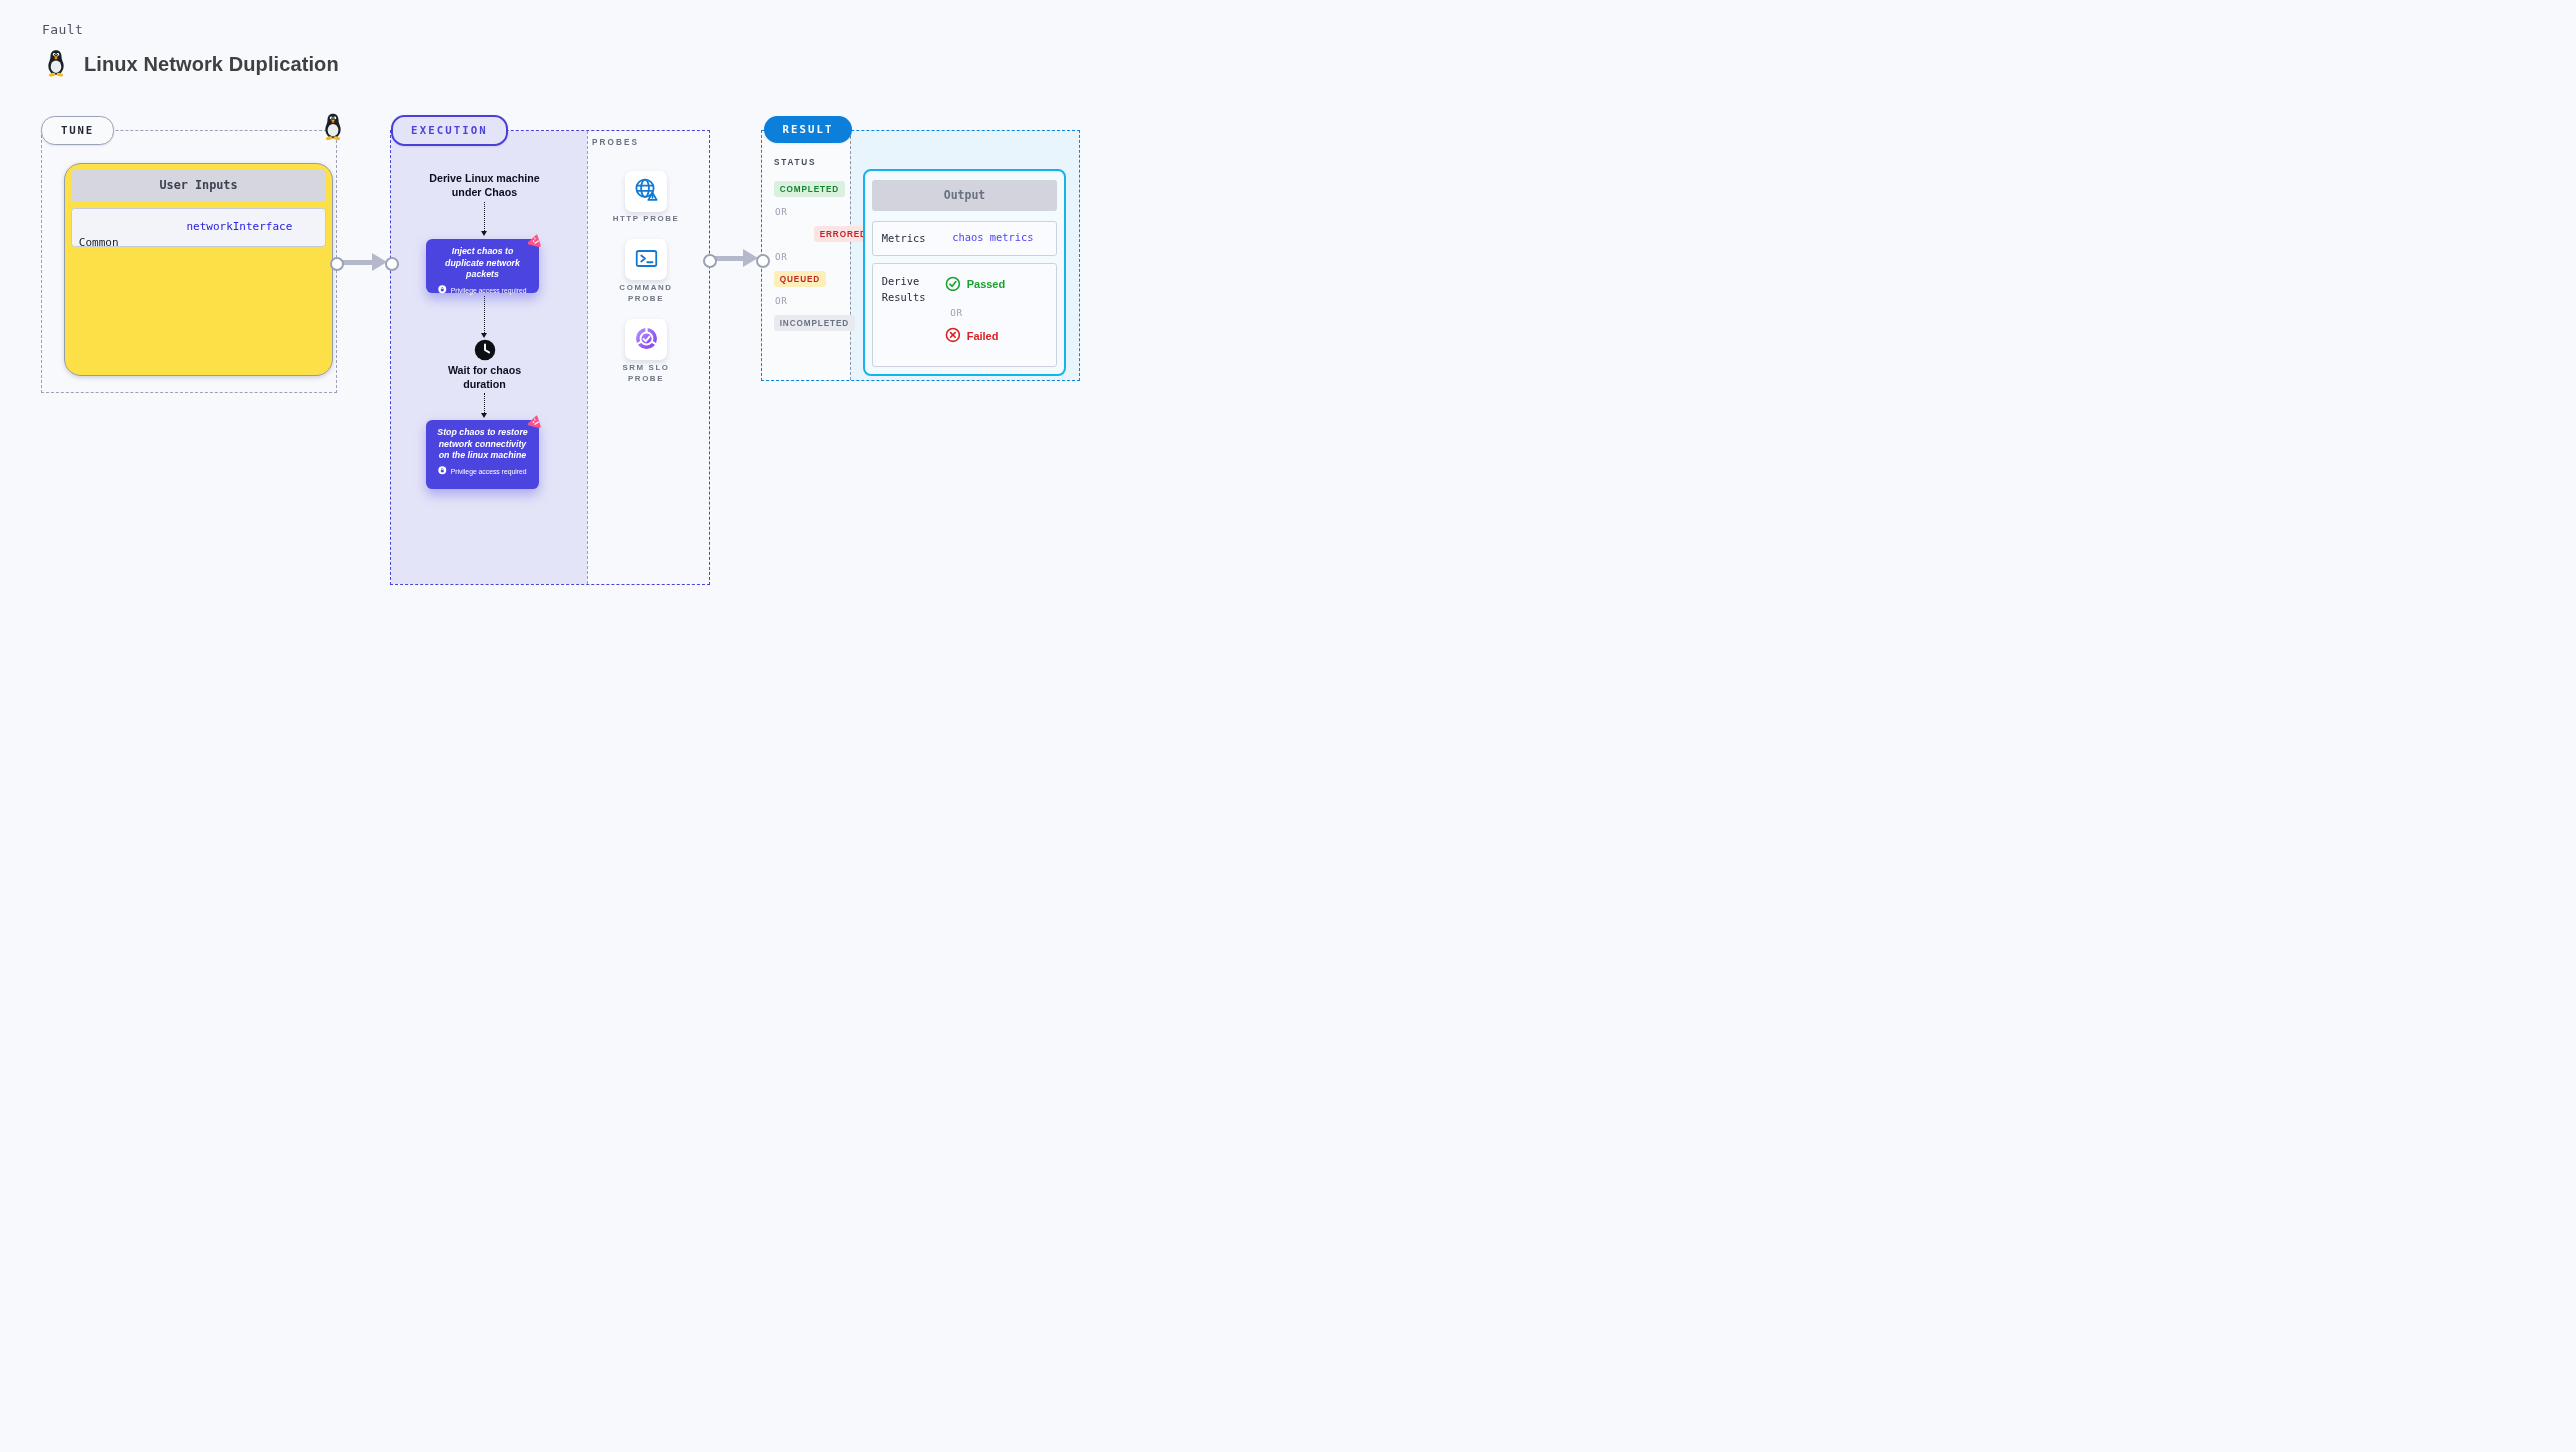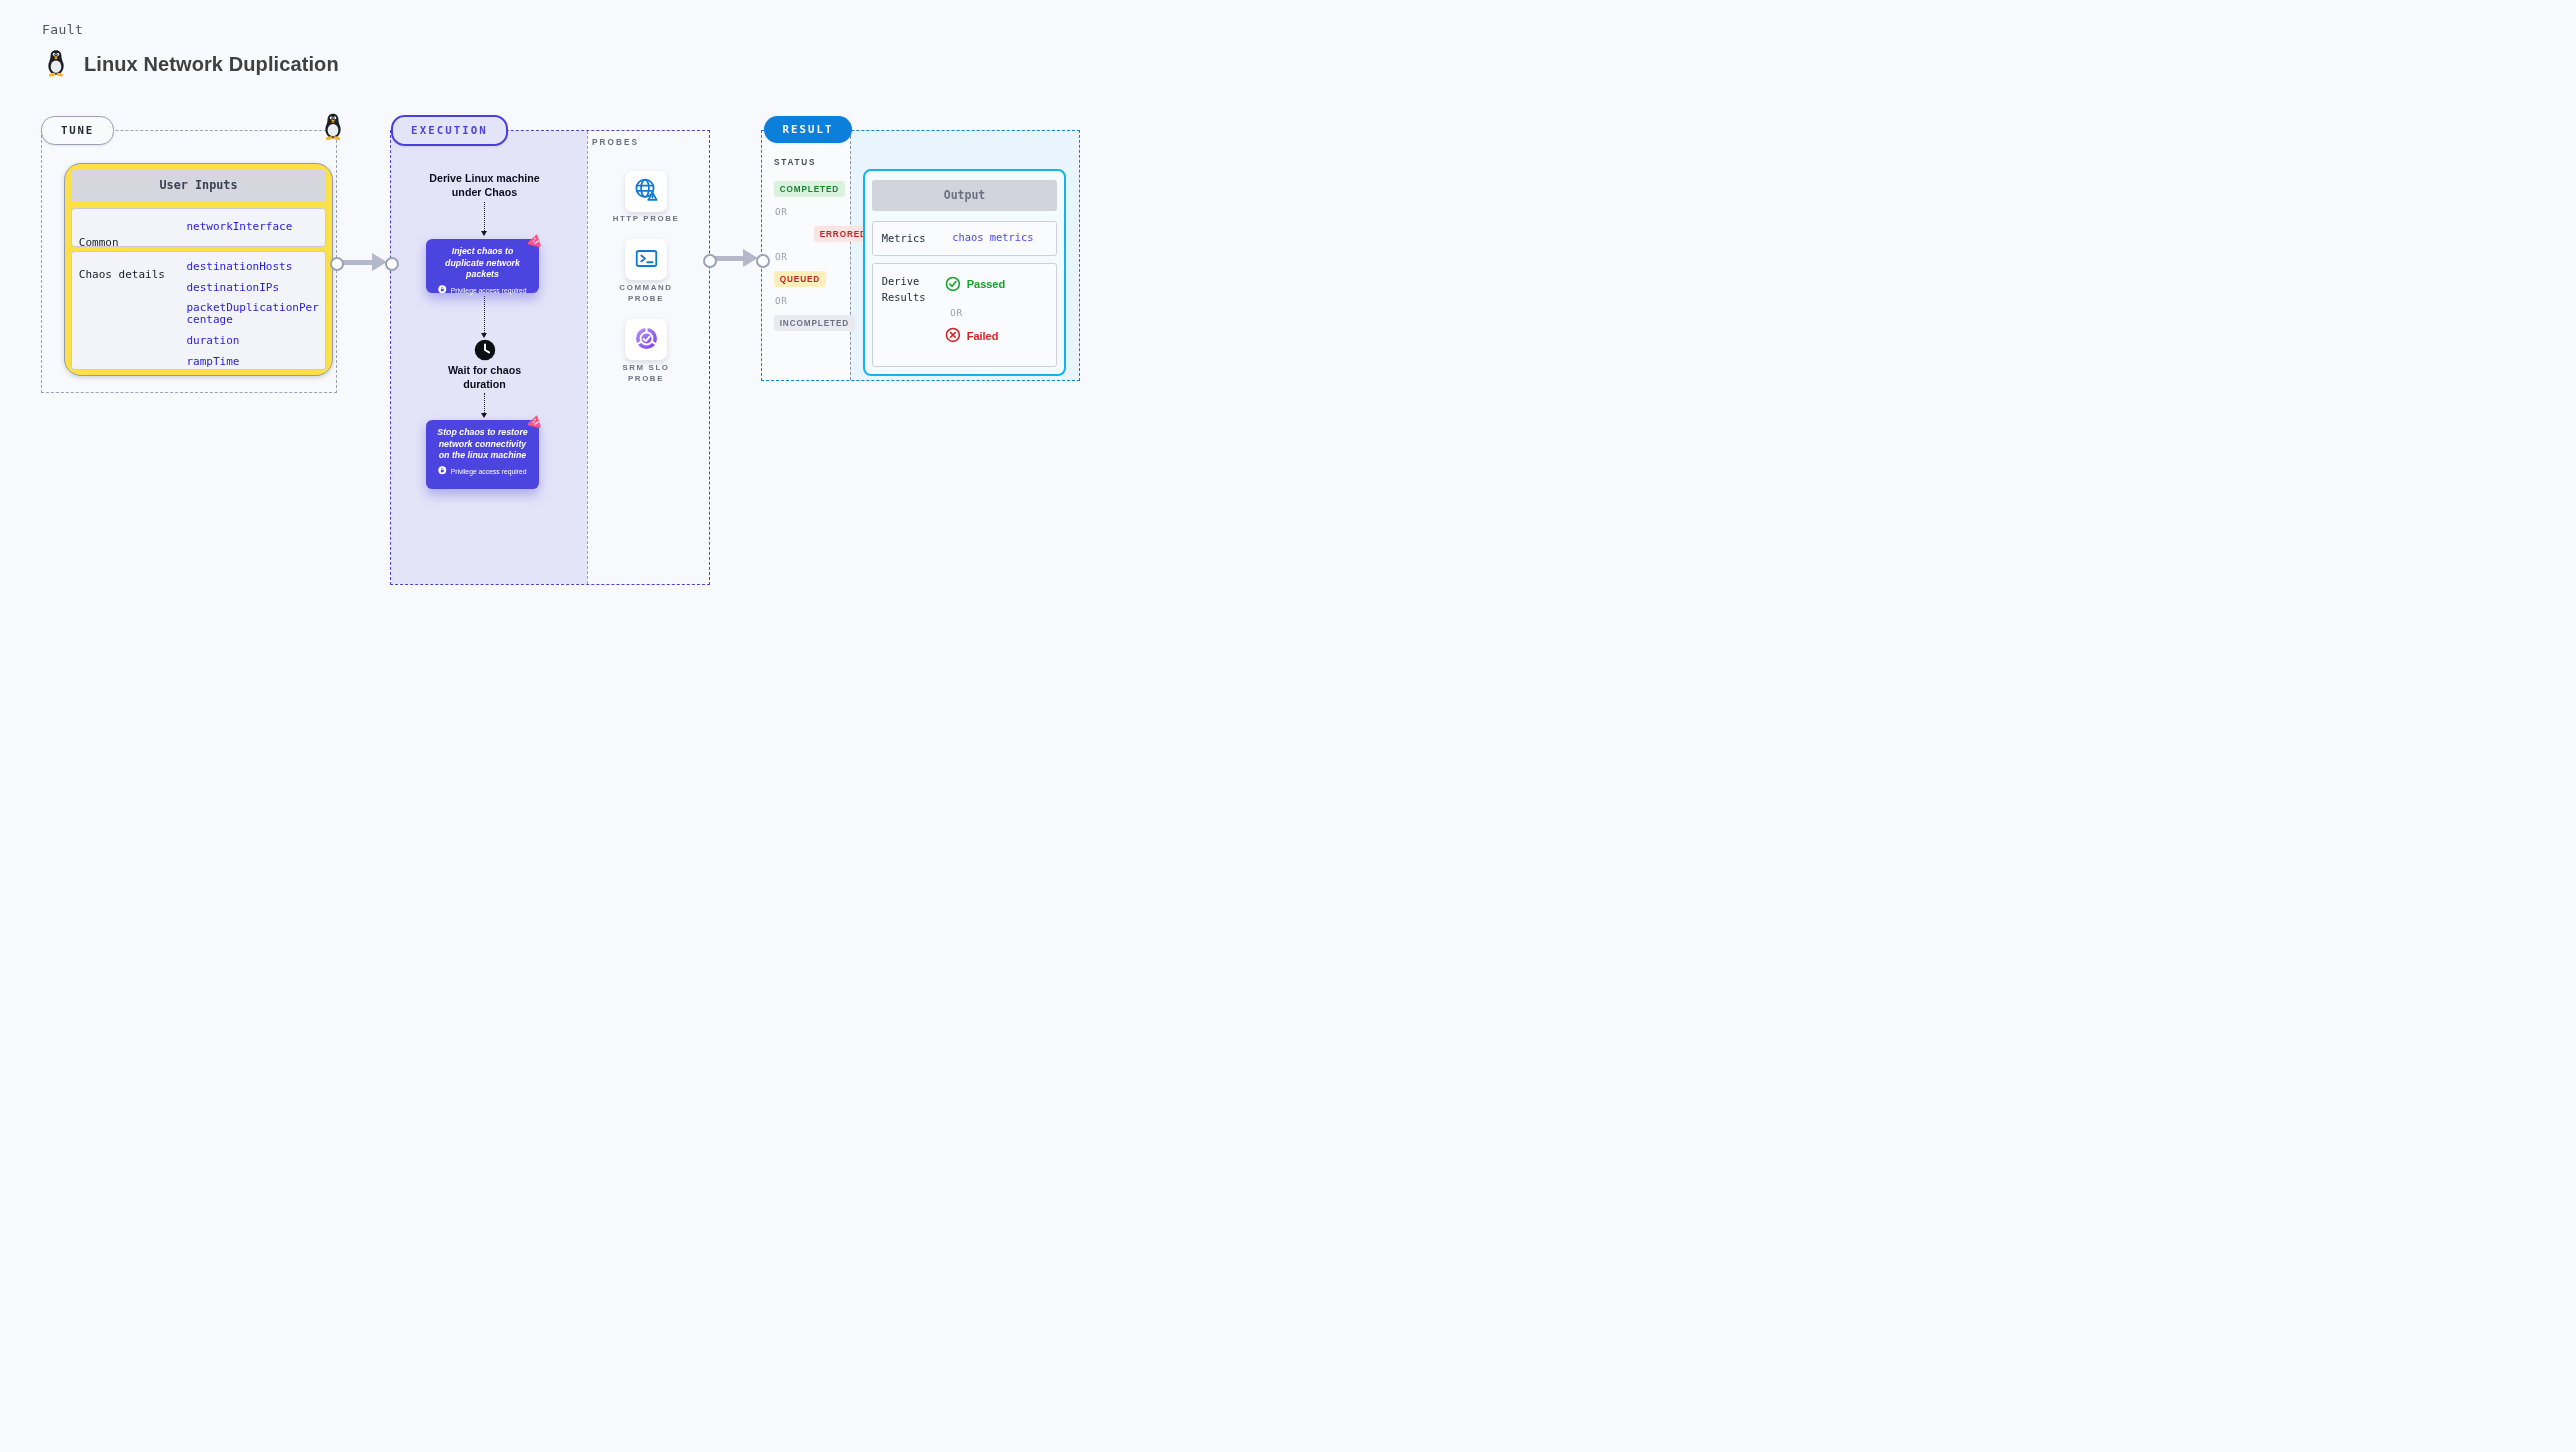--- a/index.html
+++ b/index.html
@@ -129,30 +129,20 @@
       <path d="M24 18.5 L36 18.5 L30 25 Z" fill="#f2a71c"></path>
       <ellipse cx="30" cy="24.5" rx="4.2" ry="2" fill="#e8930c"></ellipse>
     </svg>
   </span>
 
   <div class="abs ui-card">
     <div class="ui-header mono">User Inputs</div>
     <div class="ui-row ui-row1">
       <div class="ui-label mono" style="top:10.7px;margin-top:16px;">Common</div>
       <a class="abs ui-value mono" style="left:114px;top:10.7px;">networkInterface</a>
-    </div>
-    <div class="ui-row ui-row2">
-      <div class="ui-label mono" style="top:15.8px;">Chaos details</div>
-      <div class="ui-values">
-        <a class="ui-value mono">destinationHosts</a>
-        <a class="ui-value mono">destinationIPs</a>
-        <a class="ui-value mono">packetDuplicationPercentage</a>
-        <a class="ui-value mono">duration</a>
-        <a class="ui-value mono">rampTime</a>
-      </div>
     </div>
   </div>
 
   <div class="abs h-arrow-line" style="left:339px;top:260px;width:35px;"></div>
   <div class="abs h-arrow-head" style="left:372px;top:253px;"></div>
   <div class="abs connector" style="left:330px;top:257px;"></div>
   <div class="abs connector" style="left:385px;top:257px;"></div>
 
   <div class="abs exec-box">
     <div class="exec-lavender"></div>

